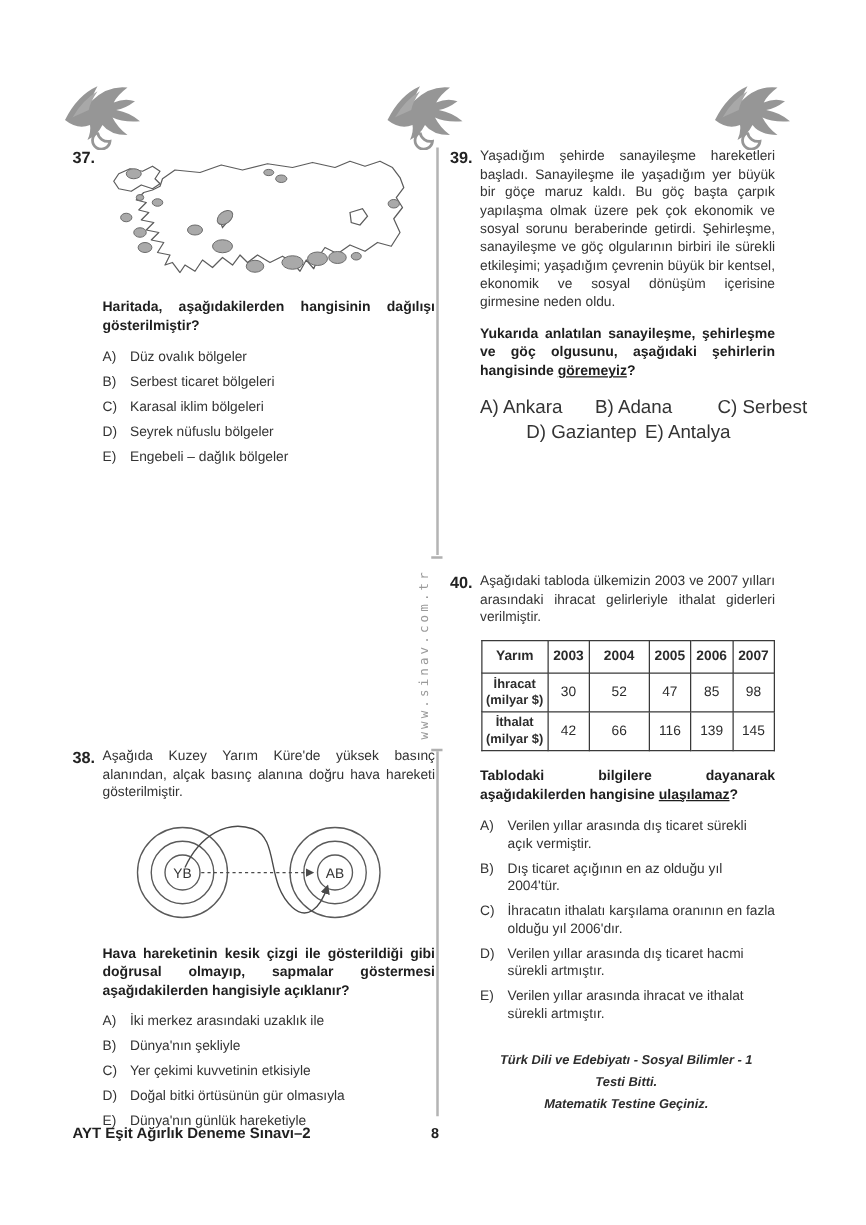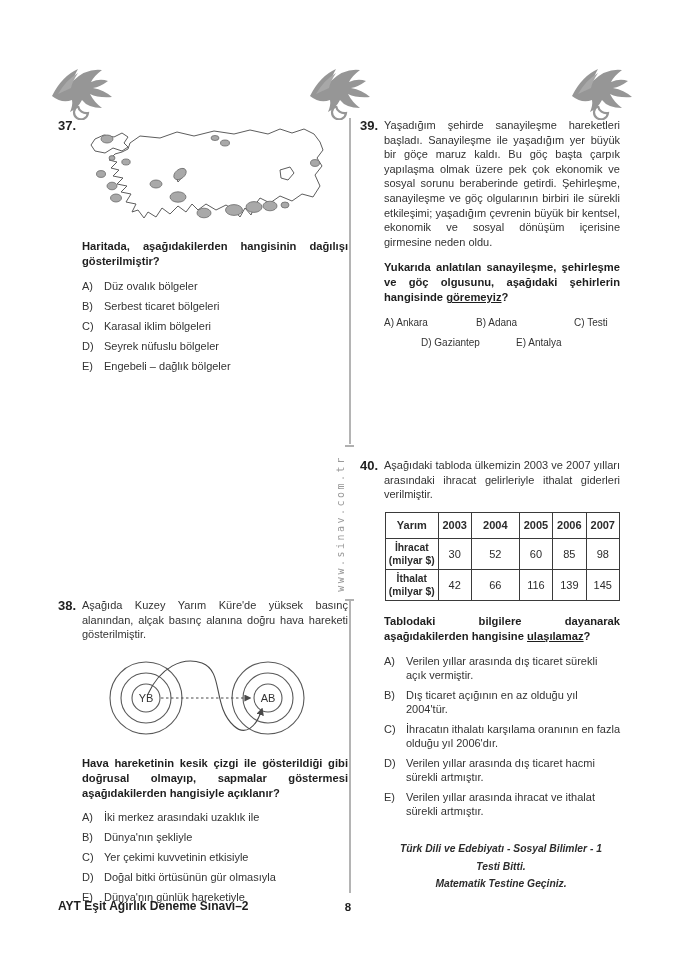--- a/index.html
+++ b/index.html
@@ -42,21 +42,21 @@
   .intro { font-size:11px; line-height:14.6px; text-align:justify; color:#333; }
   .stem  { font-weight:bold; font-size:11.2px; line-height:15px; text-align:justify; color:#1e1e1e; }
   .stem .u { text-decoration:underline;margin-top:21px; }
 
   .options { margin-top:8px; }
   .opt { display:flex; font-size:11px; line-height:14px; margin-bottom:6px; color:#333; }
   .opt .letter { flex:0 0 22px; }
   .opt .otext { flex:1; }
 
   
-  .opt-row { position:relative; height:20px; font-size:10px; color:#333;text-align:right; }
+  .opt-row { position:relative; height:20px; font-size:15px; color:#333;text-align:right; }
   .opt-inline { position:absolute; white-space:nowrap; }
 
   .figure { display:block; }
 
   table.data-table {
     border-collapse:collapse;
     margin-top:10px;
     margin-left:1px;
   }
   table.data-table td, table.data-table th {
@@ -239,21 +239,21 @@
 
 <div class="question" style="left:360px; top:118px; width:260px;">
   <span class="qnum">39.</span>
   <div class="qcontent">
     <div class="intro">Yaşadığım şehirde sanayileşme hareketleri başladı. Sanayileşme ile yaşadığım yer büyük bir göçe maruz kaldı. Bu göç başta çarpık yapılaşma olmak üzere pek çok ekonomik ve sosyal sorunu beraberinde getirdi. Şehirleşme, sanayileşme ve göç olgularının birbiri ile sürekli etkileşimi; yaşadığım çevrenin büyük bir kentsel, ekonomik ve sosyal dönüşüm içerisine girmesine neden oldu.</div>
     <div class="stem" style="margin-top:11px;"><span>Yukarıda anlatılan sanayileşme, şehirleşme ve göç olgusunu, aşağıdaki şehirlerin hangisinde </span><span class="u">göremeyiz</span><span>?</span></div>
     <div style="margin-top:12px;">
       <div class="opt-row">
         <span class="opt-inline" style="left:0;"><span>A)</span> <span>Ankara</span></span>
         <span class="opt-inline" style="left:92px;"><span>B)</span> <span>Adana</span></span>
-        <span class="opt-inline" style="left:190px;"><span>C)</span> <span>Testi</span></span>
+        <span class="opt-inline" style="left:190px;"><span>C)</span> <span>Serbest</span></span>
       </div>
       <div class="opt-row">
         <span class="opt-inline" style="left:37px;"><span>D)</span> <span>Gaziantep</span></span>
         <span class="opt-inline" style="left:132px;"><span>E)</span> <span>Antalya</span></span>
       </div>
     </div>
   </div>
 </div>
 
 <div class="question" style="left:360px; top:458px; width:260px;">
@@ -267,21 +267,21 @@
         <th style="width:35px;">2003</th>
         <th style="width:55px;">2004</th>
         <th style="width:35px;">2005</th>
         <th style="width:35px;">2006</th>
         <th style="width:35px;">2007</th>
       </tr>
       <tr>
         <td style="height:31px;"><span class="rowlabel"><span>İhracat</span><br><span>(milyar $)</span></span></td>
         <td>30</td>
         <td>52</td>
-        <td>60</td>
+        <td>47</td>
         <td>85</td>
         <td>98</td>
       </tr>
       <tr>
         <td style="height:31px;"><span class="rowlabel"><span>İthalat</span><br><span>(milyar $)</span></span></td>
         <td>42</td>
         <td>66</td>
         <td>116</td>
         <td>139</td>
         <td>145</td>

